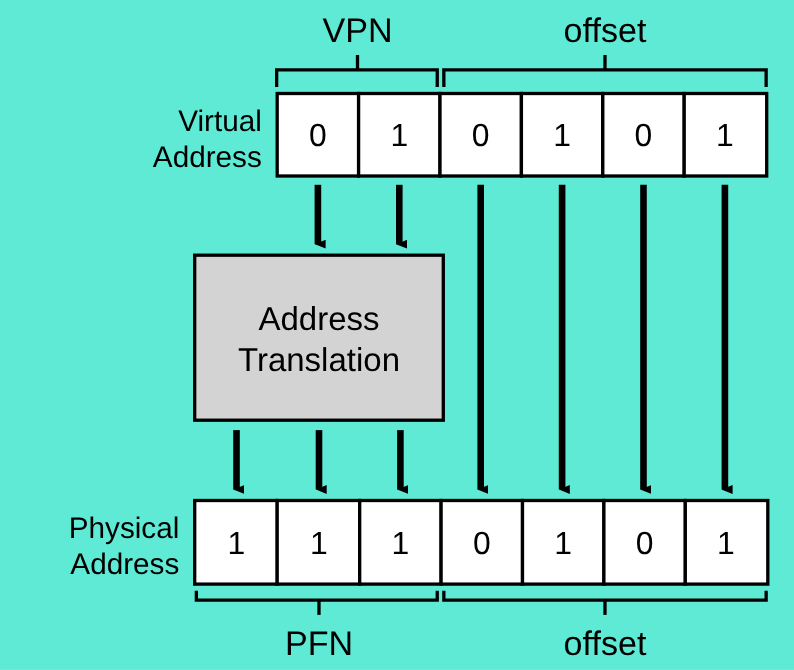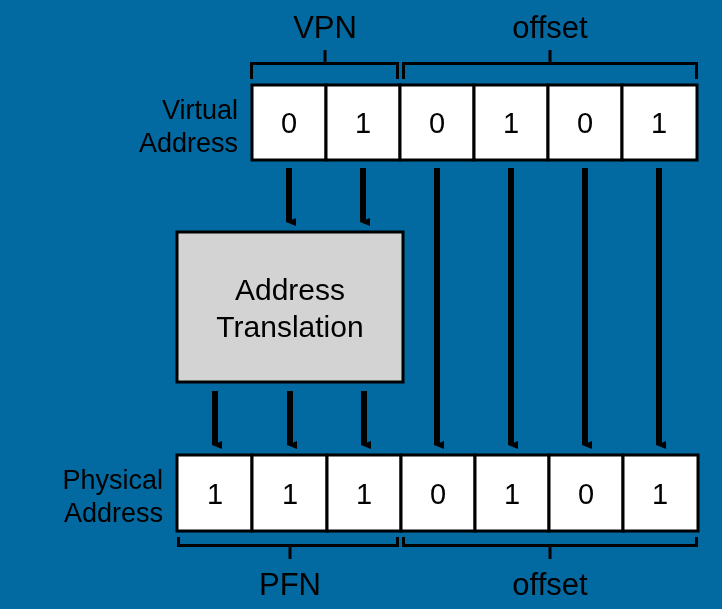--- a/index.html
+++ b/index.html
@@ -4,21 +4,21 @@
 <style>
   html, body {
     margin: 0;
     padding: 0;
     background: #ffffff;
   }
   #stage {
     position: relative;
     width: 722px;
     height: 609px;
-    background: #0369a1;
+    background: #5eead4;
     font-family: "Liberation Sans", sans-serif;
     overflow: hidden;
   }
   #stage svg {
     position: absolute;
     top: 0;
     left: 0;
     width: 722px;
     height: 609px;
   }

